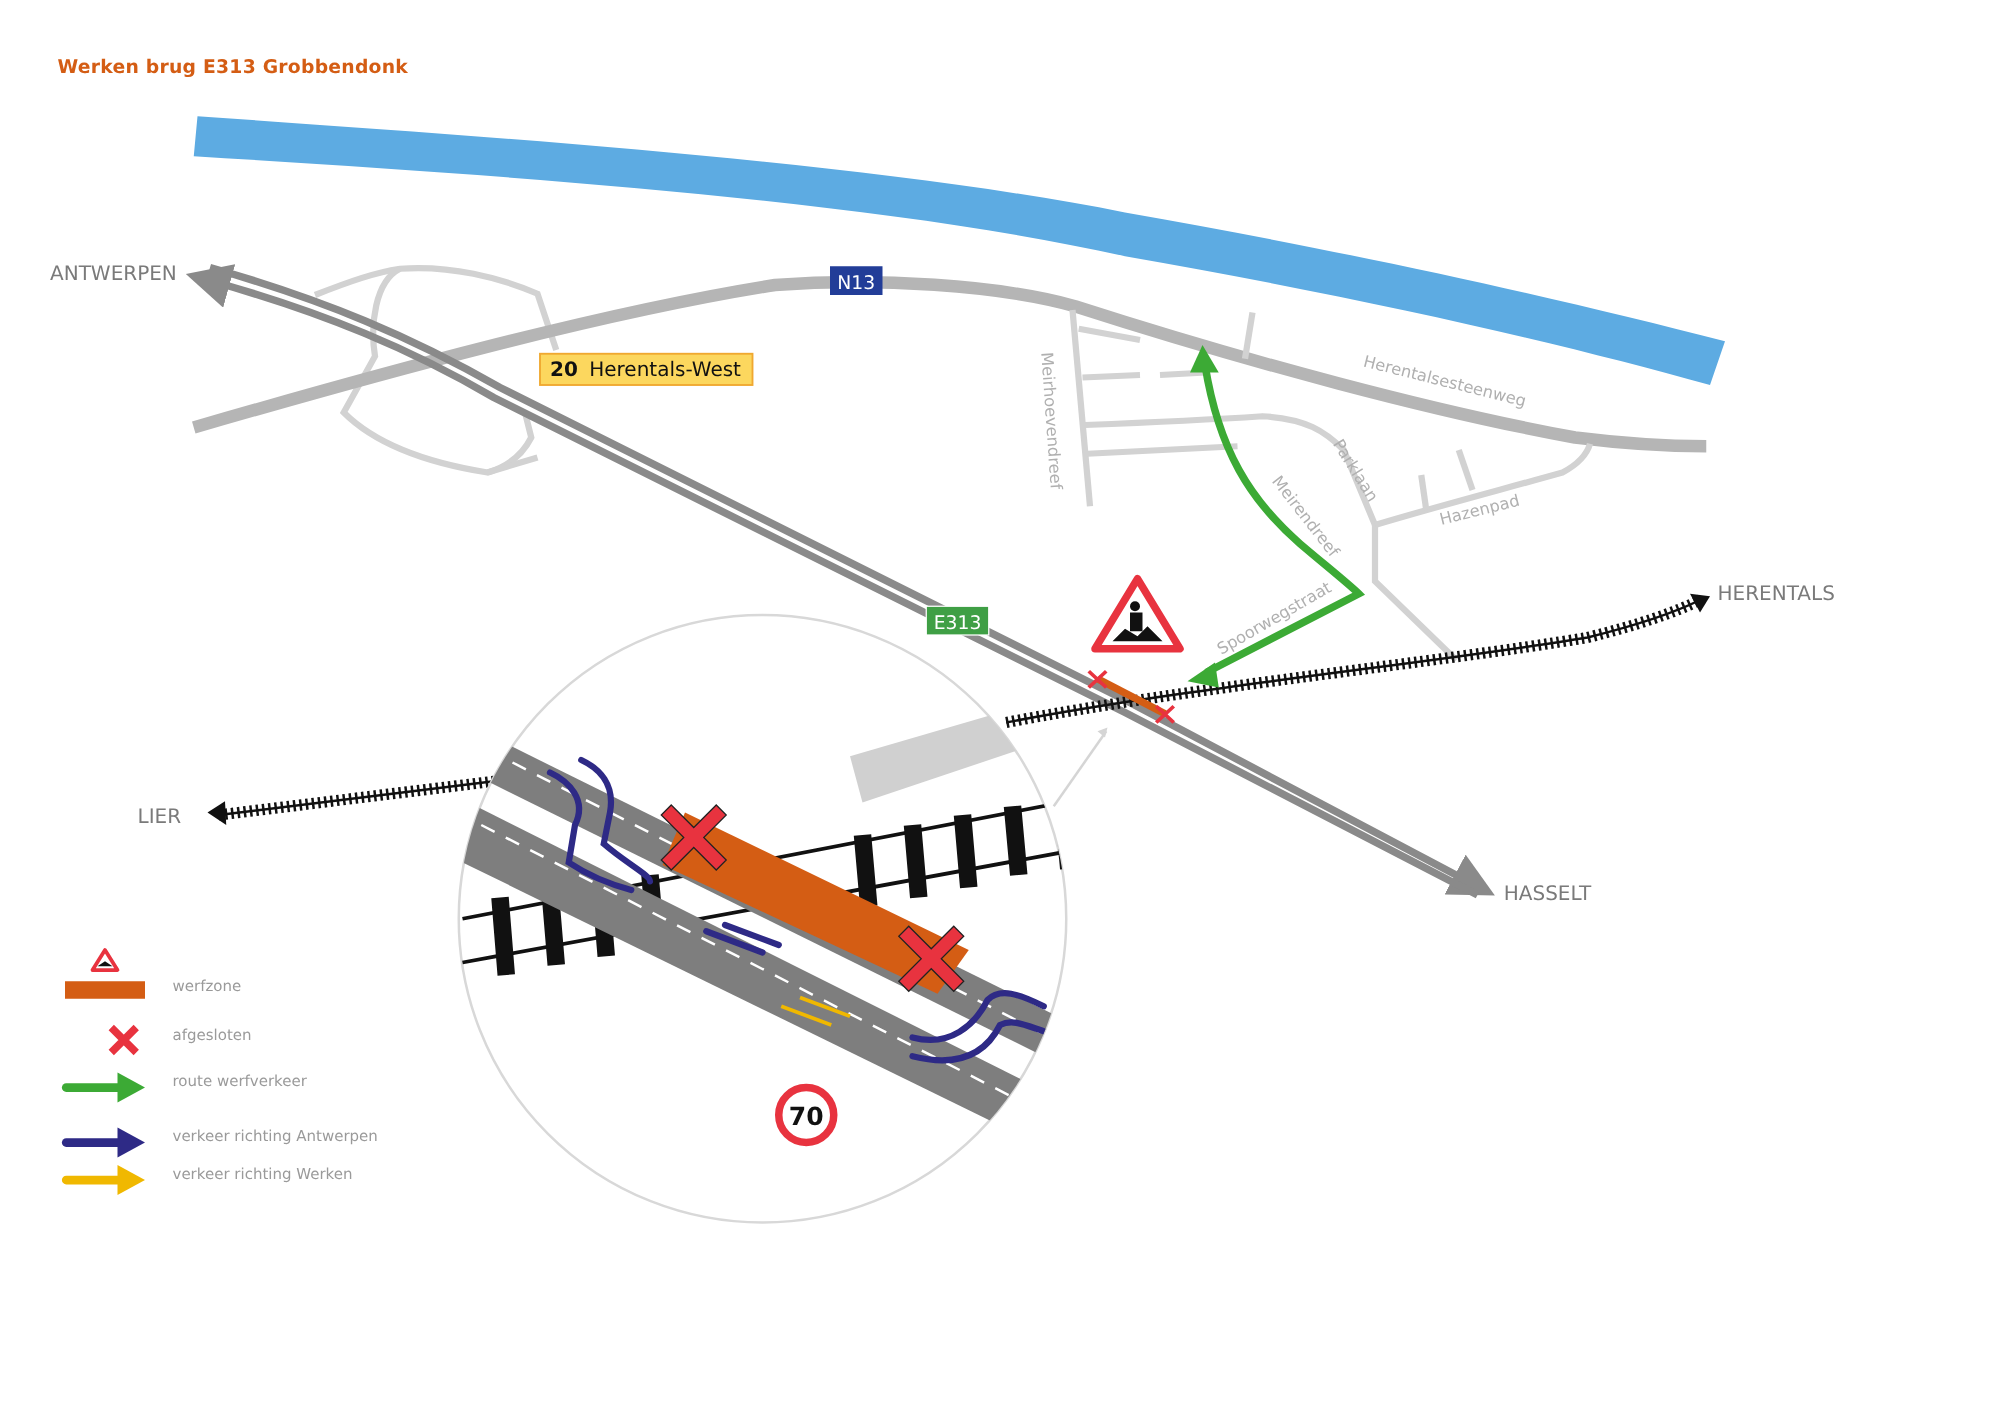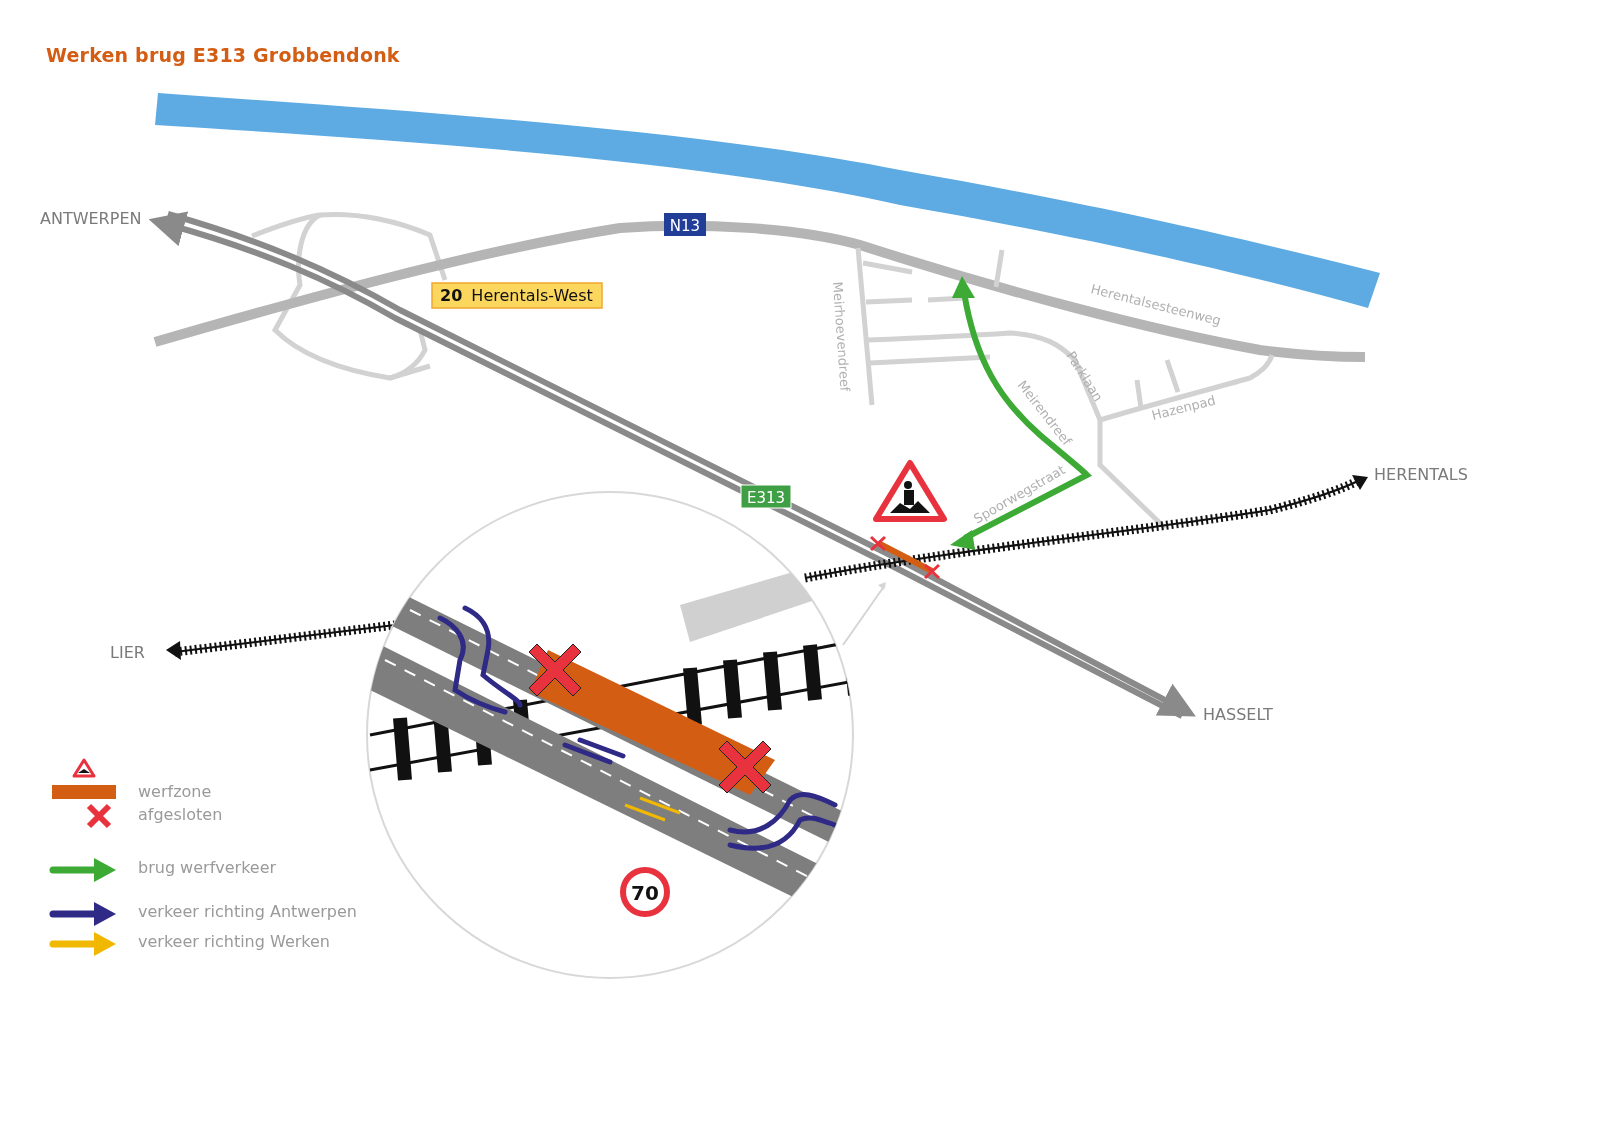--- a/index.html
+++ b/index.html
@@ -1,23 +1,23 @@
 <!DOCTYPE html>
 <html><head>
 <meta charset="utf-8">
 <style>
   html, body { margin:0; padding:0; background:#ffffff; }
   body { width:1600px; height:1131px; position:relative; overflow:hidden; font-family:"DejaVu Sans", sans-serif; }
   #map { position:absolute; left:0; top:0; width:1600px; height:1131px; }
-  .title { position:absolute; left:46px; top:44px; font-family:"DejaVu Sans", sans-serif; font-weight:bold; font-size:19px; color:#d45d14; letter-spacing:0.2px; }
+  .title { position:absolute; left:46px; top:44px; font-family:"DejaVu Sans", sans-serif; font-weight:bold; font-size:15px; color:#d45d14; letter-spacing:0.2px; }
   .city { font-family:"DejaVu Sans", sans-serif; font-size:16px; fill:#7a7a7a; }
   .street { font-family:"DejaVu Sans", sans-serif; font-size:13px; fill:#b0b0b0; }
   .legend { position:absolute; left:46px; top:775px; }
   .legend-row { position:absolute; left:0; width:360px; height:30px; }
-  .legend-label { position:absolute; left:92px; font-family:"DejaVu Sans", sans-serif; font-size:16px; color:#9a9a9a; white-space:nowrap; }
+  .legend-label { position:absolute; left:92px; font-family:"DejaVu Sans", sans-serif; font-size:12px; color:#9a9a9a; white-space:nowrap; }
 </style>
 </head>
 <body>
 
 <div class="title">Werken brug E313 Grobbendonk</div>
 
 <svg id="map" viewBox="0 0 1600 1131" xmlns="http://www.w3.org/2000/svg">
   <defs>
     <marker id="arrGrey" markerWidth="6" markerHeight="6" refX="3" refY="3" orient="auto" markerUnits="strokeWidth">
       <path d="M0,0 L6,3 L0,6 Z" fill="#8a8a8a"></path>
@@ -173,32 +173,32 @@
 
 <div class="legend">
   <div class="legend-row" style="top:-17px;height:48px;">
     <svg width="70" height="48" style="position:absolute;left:0;top:0">
       <path d="M38,2 L48,18 L28,18 Z" fill="#fff" stroke="#e8333f" stroke-width="3" stroke-linejoin="round"></path>
       <path d="M32,15 L38,11 L44,15 Z" fill="#111"></path>
       <rect x="6" y="27" width="64" height="14" fill="#d45d14"></rect>
     </svg>
     <span class="legend-label" style="top:24px">werfzone</span>
   </div>
-  <div class="legend-row" style="top:27px">
+  <div class="legend-row" style="top:43px">
     <svg width="70" height="30" style="position:absolute;left:0;top:0">
       <path d="M43,4 L63,24 M63,4 L43,24" stroke="#e8333f" stroke-width="6"></path>
     </svg>
     <span class="legend-label" style="top:3px">afgesloten</span>
   </div>
   <div class="legend-row" style="top:80px">
     <svg width="70" height="30" style="position:absolute;left:0;top:0">
       <path d="M7,15 L50,15" stroke="#3caa35" stroke-width="7" stroke-linecap="round"></path>
       <path d="M48,3 L70,15 L48,27 Z" fill="#3caa35"></path>
     </svg>
-    <span class="legend-label" style="top:3px">brug werfverkeer</span>
+    <span class="legend-label" style="top:3px">route werfverkeer</span>
   </div>
   <div class="legend-row" style="top:124px">
     <svg width="70" height="30" style="position:absolute;left:0;top:0">
       <path d="M7,15 L50,15" stroke="#2e2a86" stroke-width="7" stroke-linecap="round"></path>
       <path d="M48,3 L70,15 L48,27 Z" fill="#2e2a86"></path>
     </svg>
     <span class="legend-label" style="top:3px">verkeer richting Antwerpen</span>
   </div>
   <div class="legend-row" style="top:154px">
     <svg width="70" height="30" style="position:absolute;left:0;top:0">

